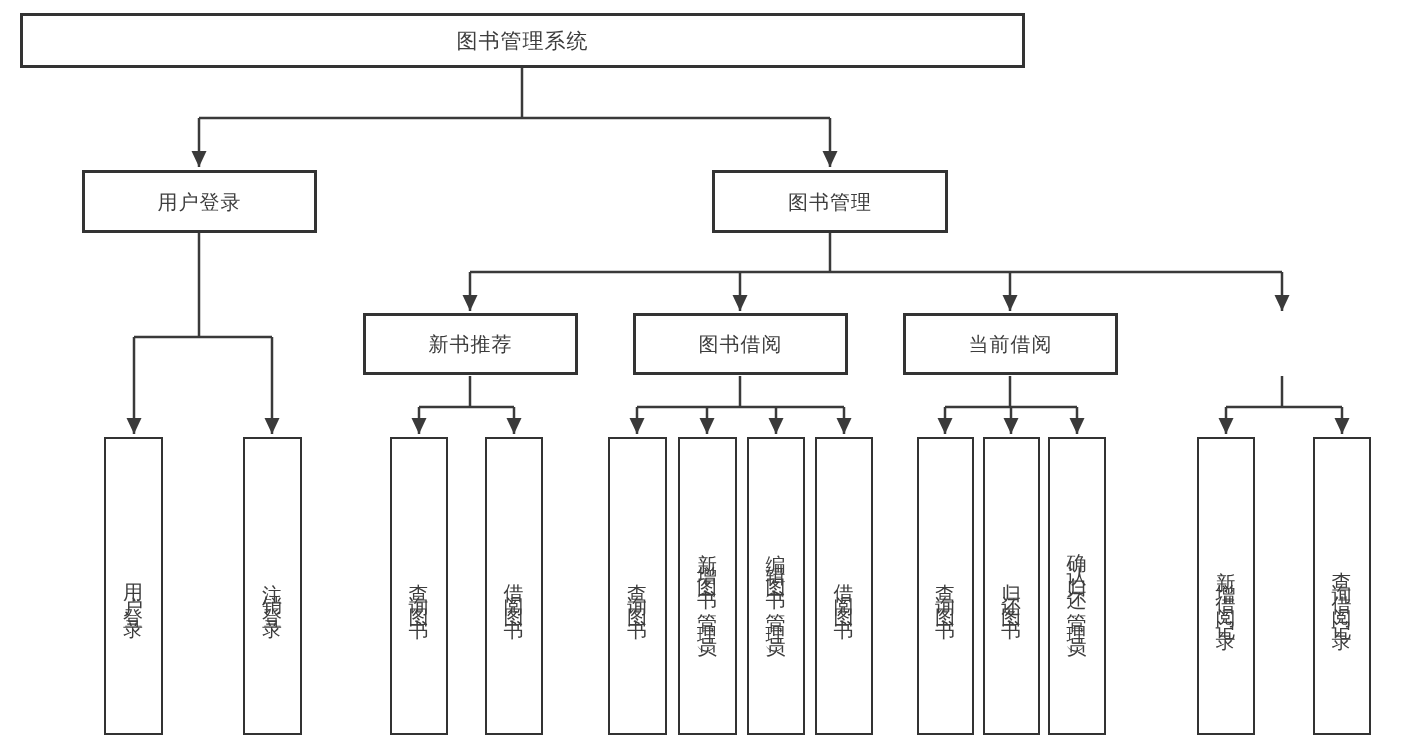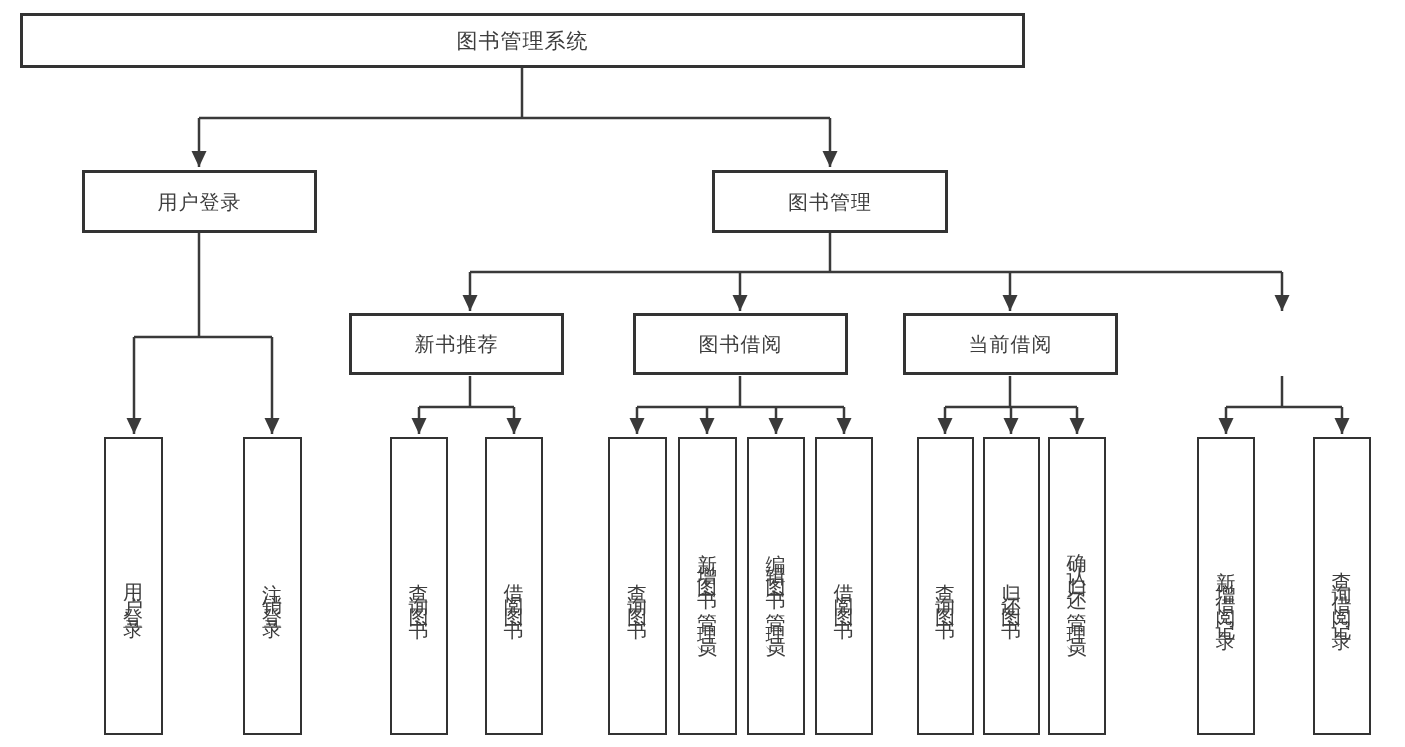--- a/index.html
+++ b/index.html
@@ -98,21 +98,21 @@
       <path d="M 1226,407 V 434" marker-end="url(#arrow)"></path>
       <path d="M 1342,407 V 434" marker-end="url(#arrow)"></path>
     </g>
   </svg>
 
   <div class="node root" style="left:20px; top:13px; width:1005px; height:55px;">图书管理系统</div>
 
   <div class="node lvl" style="left:82px; top:170px; width:235px; height:63px;">用户登录</div>
   <div class="node lvl" style="left:712px; top:170px; width:236px; height:63px;">图书管理</div>
 
-  <div class="node lvl" style="left:349px; top:313px; width:215px; height:62px;">新书推荐</div>
+  <div class="node lvl" style="left:363px; top:313px; width:215px; height:62px;">新书推荐</div>
   <div class="node lvl" style="left:633px; top:313px; width:215px; height:62px;">图书借阅</div>
   <div class="node lvl" style="left:903px; top:313px; width:215px; height:62px;">当前借阅</div>
 
   <div class="node vert" style="left:104px; top:437px; width:59px; height:298px;">用户登录</div>
   <div class="node vert" style="left:243px; top:437px; width:59px; height:298px;">注销登录</div>
 
   <div class="node vert" style="left:390px; top:437px; width:58px; height:298px;">查询图书</div>
   <div class="node vert" style="left:485px; top:437px; width:58px; height:298px;">借阅图书</div>
 
   <div class="node vert" style="left:608px; top:437px; width:59px; height:298px;">查询图书</div>

